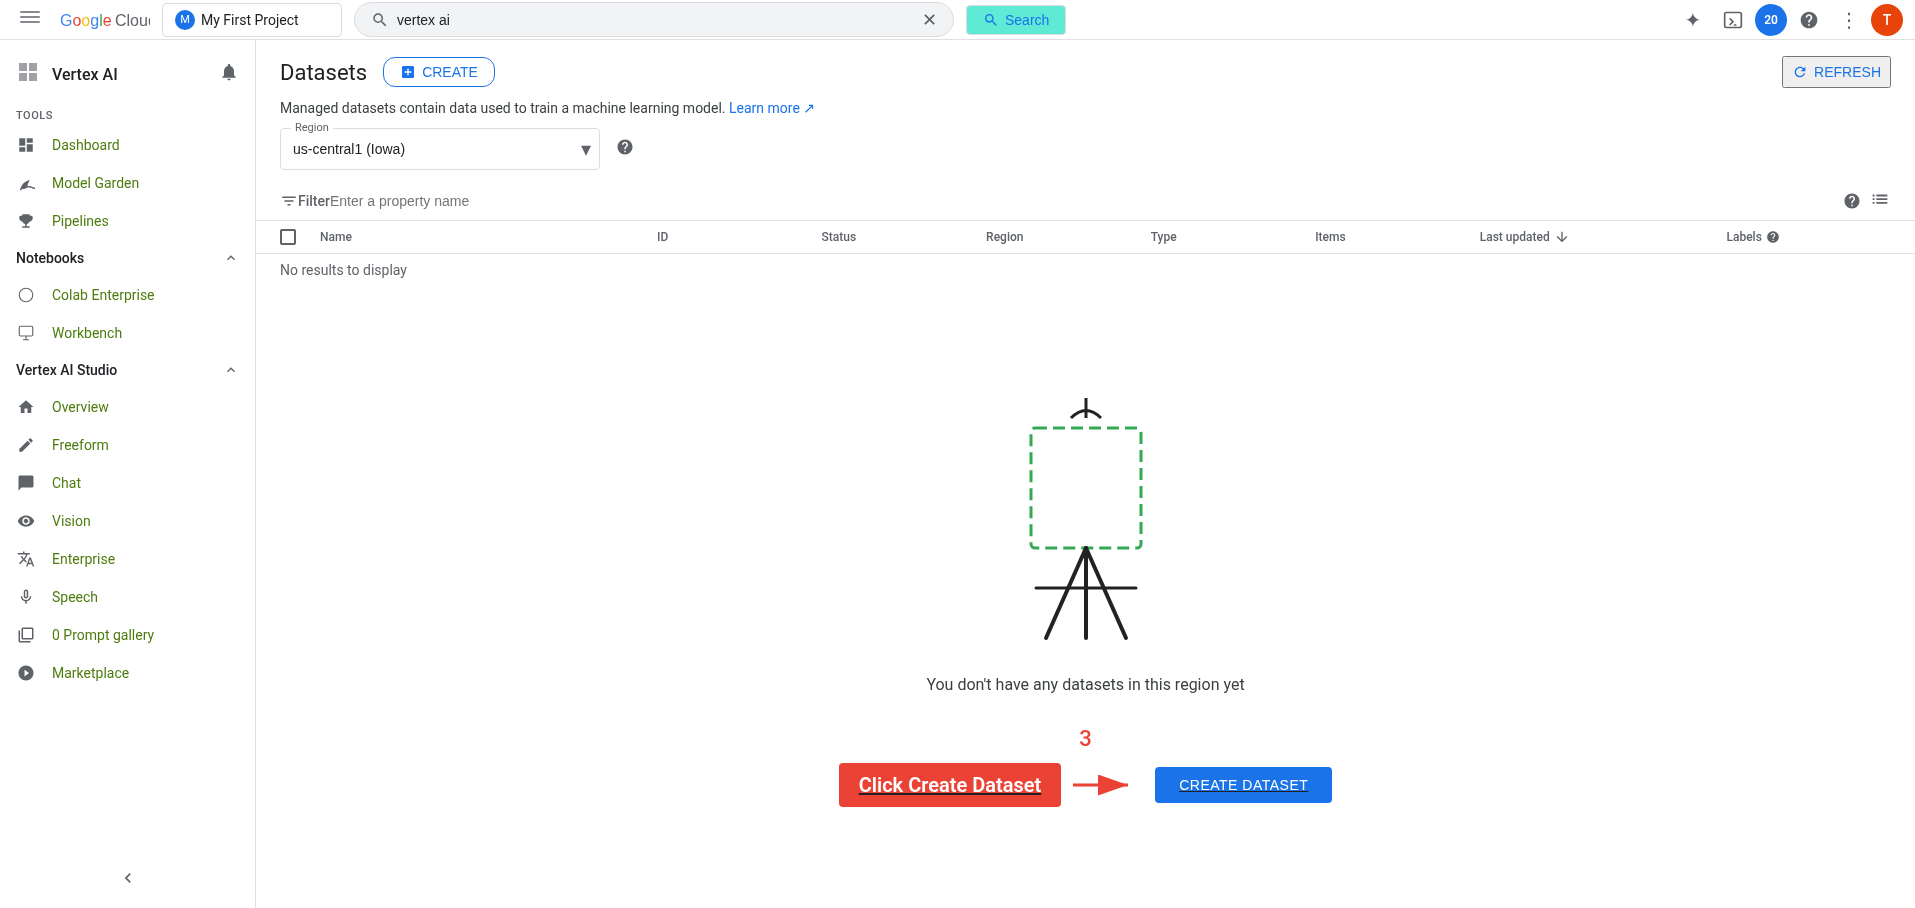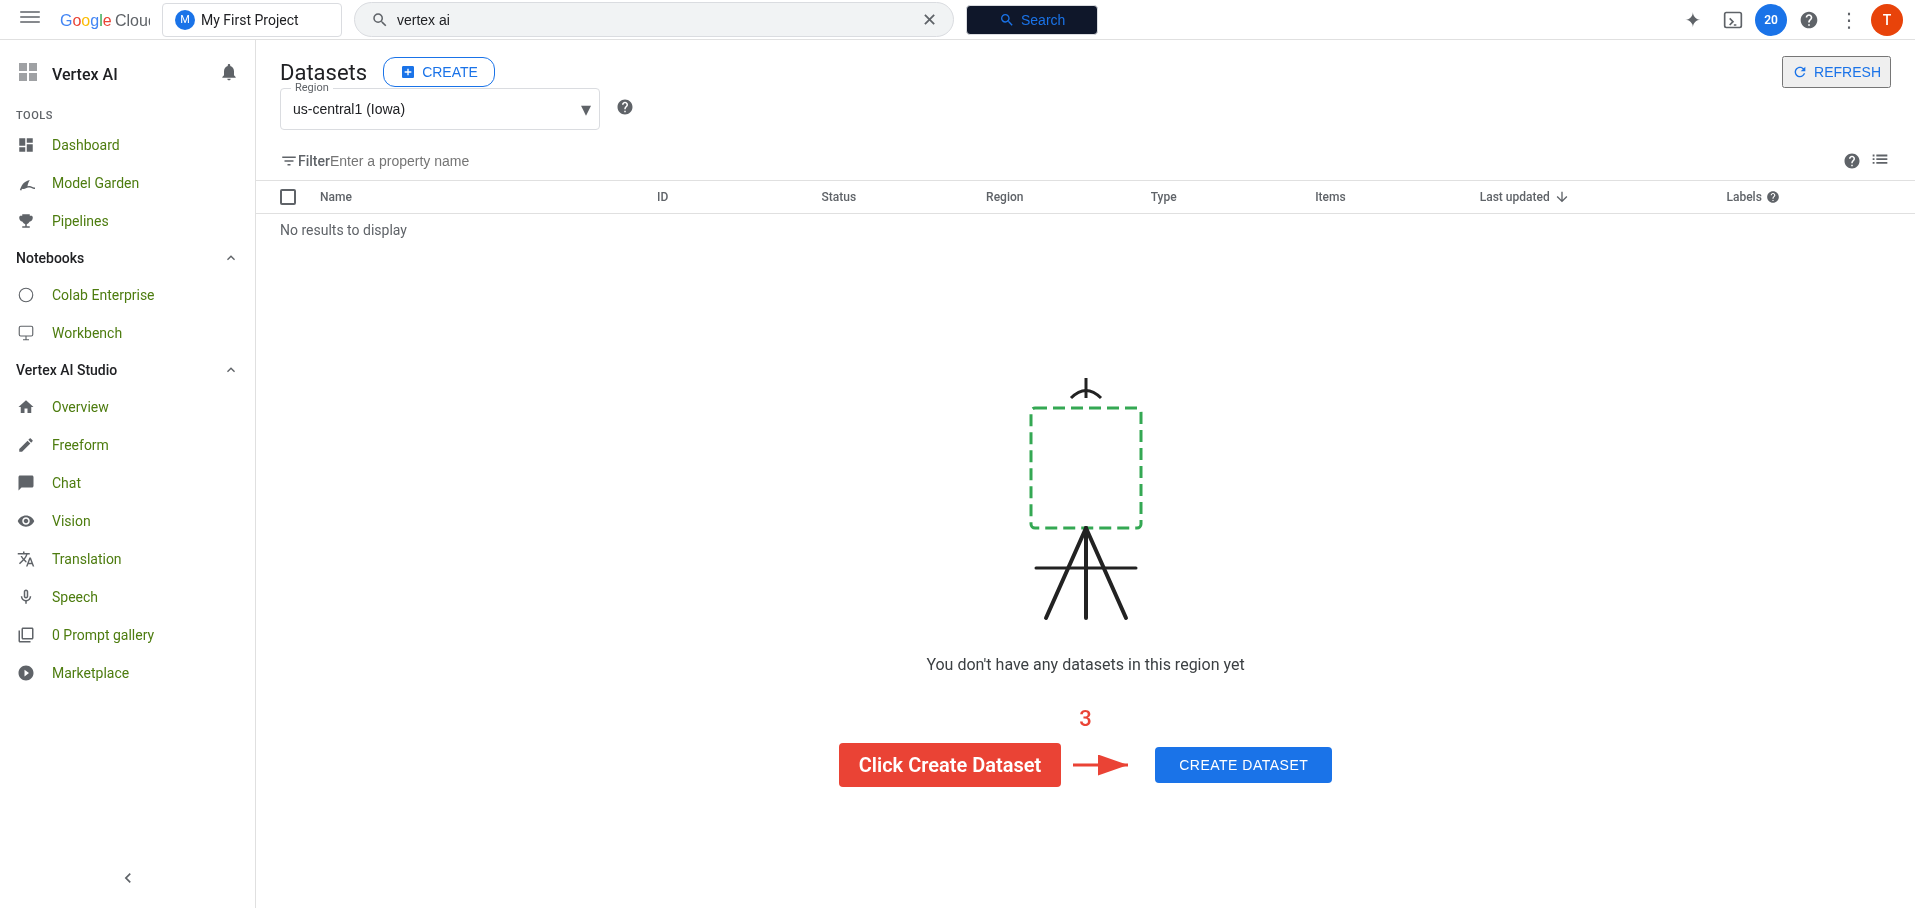--- a/index.html
+++ b/index.html
@@ -36,21 +36,21 @@
     }
     .search-bar input {
       border: none; background: transparent; outline: none;
       font-size: 14px; color: #202124; flex: 1;
     }
     .search-clear { color: #5f6368; cursor: pointer; font-size: 18px; }
 
     .search-button {
       display: flex; align-items: center; gap: 6px;
       border: 1px solid #dadce0; border-radius: 4px;
-      padding: 6px 32px; cursor: pointer; background: #0f172a;
+      padding: 6px 16px; cursor: pointer; background: #5eead4;
       color: #1a73e8; font-size: 14px; font-weight: 500;
     }
 
     .topbar-right { display: flex; align-items: center; gap: 4px; margin-left: auto; }
     .topbar-icon-btn { width: 36px; height: 36px; display: flex; align-items: center; justify-content: center; border-radius: 50%; cursor: pointer; color: #5f6368; font-size: 20px; }
     .avatar-circle { width: 32px; height: 32px; background: #e8430a; border-radius: 50%; display: flex; align-items: center; justify-content: center; color: #fff; font-size: 14px; font-weight: 500; cursor: pointer; }
     .account-circle { width: 32px; height: 32px; background: #1a73e8; border-radius: 50%; display: flex; align-items: center; justify-content: center; color: #fff; font-size: 12px; font-weight: 600; cursor: pointer; }
 
     
     .main-layout { display: flex; flex: 1; overflow: hidden; }
@@ -195,21 +195,21 @@
 
     
     .annotation-wrapper {
       display: flex; flex-direction: column; align-items: center; gap: 8px;
       position: relative;
     }
     .annotation-number {
       color: #ea4335; font-size: 22px; font-weight: 500; margin-bottom: 4px;
     }
     .annotation-row {
-      display: flex; align-items: center; gap: 12px;
+      display: flex; align-items: center; gap: 12px; text-decoration: underline;
     }
     .annotation-label {
       background: #ea4335; color: #fff; font-size: 20px; font-weight: 600;
       padding: 10px 20px; border-radius: 4px;
     }
     .annotation-arrow {
       color: #ea4335; font-size: 48px; display: flex; align-items: center;
     }
 
     
@@ -393,21 +393,21 @@
       </div>
       <span>Vision</span>
     </div>
 
     <div class="sidebar-item">
       <div class="sidebar-item-icon">
         <svg width="18" height="18" viewBox="0 0 24 24" fill="#5f6368">
             <path d="M12.87 15.07l-2.54-2.51.03-.03c1.74-1.94 2.98-4.17 3.71-6.53H17V4h-7V2H8v2H1v1.99h11.17C11.5 7.92 10.44 9.75 9 11.35 8.07 10.32 7.3 9.19 6.69 8h-2c.73 1.63 1.73 3.17 2.98 4.56l-5.09 5.02L4 19l5-5 3.11 3.11.76-2.04zM18.5 10h-2L12 22h2l1.12-3h4.75L21 22h2l-4.5-12zm-2.62 7l1.62-4.33L19.12 17h-3.24z"></path>
           </svg>
       </div>
-      <span>Translation</span>
+      <span>Enterprise</span>
     </div>
 
     <div class="sidebar-item">
       <div class="sidebar-item-icon">
         <svg width="18" height="18" viewBox="0 0 24 24" fill="#5f6368">
             <path d="M12 14c1.66 0 3-1.34 3-3V5c0-1.66-1.34-3-3-3S9 3.34 9 5v6c0 1.66 1.34 3 3 3zm-1-9c0-.55.45-1 1-1s1 .45 1 1v6c0 .55-.45 1-1 1s-1-.45-1-1V5zm6 6c0 2.76-2.24 5-5 5s-5-2.24-5-5H5c0 3.53 2.61 6.43 6 6.92V21h2v-3.08c3.39-.49 6-3.39 6-6.92h-2z"></path>
           </svg>
       </div>
       <span>Speech</span>
     </div>
@@ -448,20 +448,27 @@
         <span>CREATE</span>
       </button>
       <button class="refresh-btn">
         <svg width="16" height="16" viewBox="0 0 24 24" fill="#1a73e8">
             <path d="M17.65 6.35C16.2 4.9 14.21 4 12 4c-4.42 0-7.99 3.58-7.99 8s3.57 8 7.99 8c3.73 0 6.84-2.55 7.73-6h-2.08c-.82 2.33-3.04 4-5.65 4-3.31 0-6-2.69-6-6s2.69-6 6-6c1.66 0 3.14.69 4.22 1.78L13 11h7V4l-2.35 2.35z"></path>
           </svg>
         <span>REFRESH</span>
       </button>
     </div>
 
+    <div class="description-bar">
+      <span>Managed datasets contain data used to train a machine learning model.</span>
+      <a class="learn-more">
+        <span>Learn more</span>
+        <span> ↗</span>
+      </a>
+    </div>
 
     <div class="region-wrapper">
       <div style="display:flex; align-items:center; gap:8px;">
         <div class="region-select-container">
           <span class="region-label-floating">Region</span>
           <select class="region-select">
             <option>us-central1 (Iowa)</option>
           </select>
           <span class="region-dropdown-icon">▾</span>
         </div>

